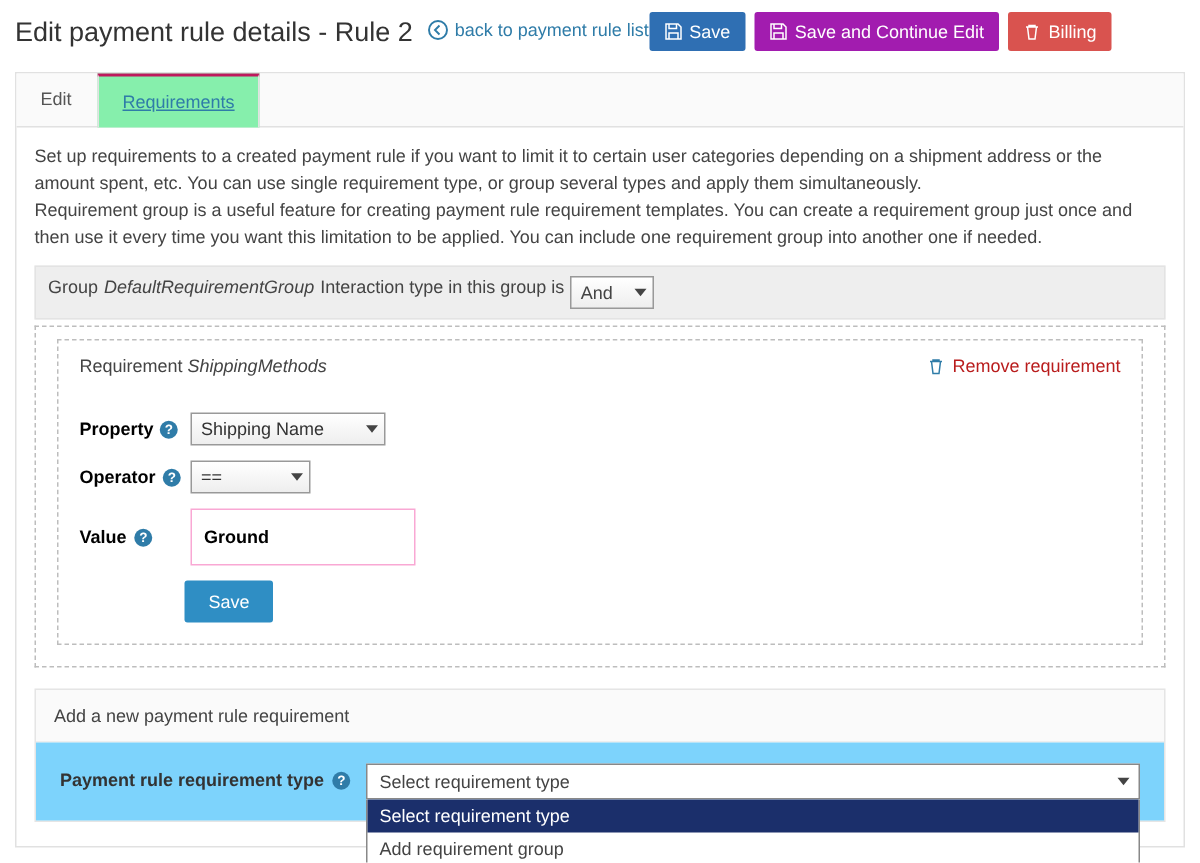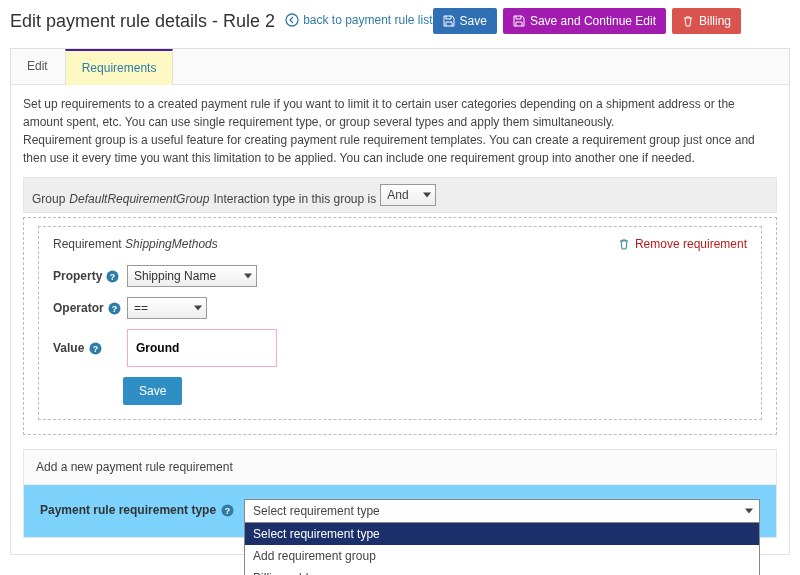--- a/index.html
+++ b/index.html
@@ -62,37 +62,38 @@
     background: #fafafa;
   }
   .tab {
     padding: 10px 16px;
     font-size: 12px;
     color: #555;
     cursor: pointer;
     border-right: 1px solid transparent;
   }
   .tab.active {
-    background: #fef9c3;
+    background: #86efac;
     color: #2f7ca8;
-    border-top: 2px solid #4c1d95;
+    border-top: 2px solid #be185d;
     border-left: 1px solid #e1e1e1;
     border-right: 1px solid #e1e1e1;
     margin-bottom: -1px;
+    text-decoration: underline;
   }
   .tab-body { padding: 10px 12px 16px 12px; }
   .intro { color: #444; line-height: 1.5; font-size: 12px; }
   .group-bar {
     margin-top: 10px;
     background: #eeeeee;
     padding: 6px 8px;
     font-size: 12px;
     color: #444;
     display: flex;
-    align-items: flex-end;
+    align-items: flex-start;
     gap: 4px;
     border: 1px solid #e3e3e3;
   }
   .group-bar em { font-style: italic; }
   .sel {
     border: 1px solid #999;
     background: linear-gradient(#fff,#eee);
     height: 22px;
     padding: 0 20px 0 6px;
     font-size: 12px;
@@ -118,41 +119,41 @@
   }
   .req-box-inner {
     border: 1px dashed #bdbdbd;
     padding: 10px 14px 14px 14px;
   }
   .req-header {
     display: flex;
     justify-content: space-between;
     align-items: center;
     font-size: 12px;
-    margin-bottom: 14px;
+    margin-bottom: 24px;
   }
   .req-header .label { color: #444; }
   .req-header em { font-style: italic; }
   .remove-link {
     color: #b91c1c;
     display: inline-flex;
     align-items: center;
     gap: 5px;
     cursor: pointer;
   }
   .field-row {
     display: flex;
     align-items: center;
     gap: 8px;
     margin-bottom: 10px;
   }
   .field-label {
     width: 66px;
     font-weight: 700;
-    color: #404040;
+    color: #000000;
     font-size: 12px;
     display: flex;
     align-items: center;
     gap: 4px;
   }
   .help {
     width: 14px; height: 14px;
     display: inline-flex;
     align-items: center;
     justify-content: center;

